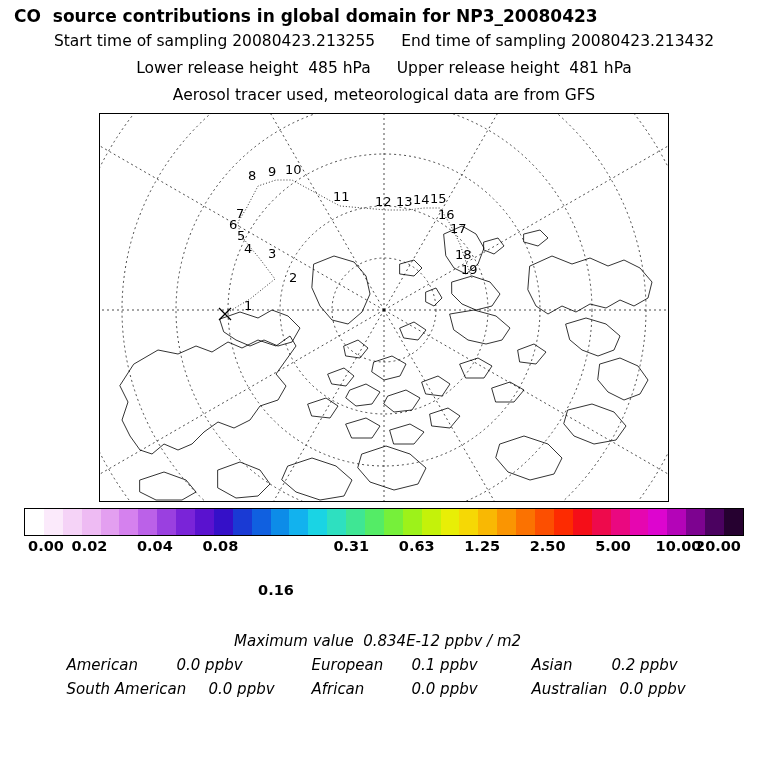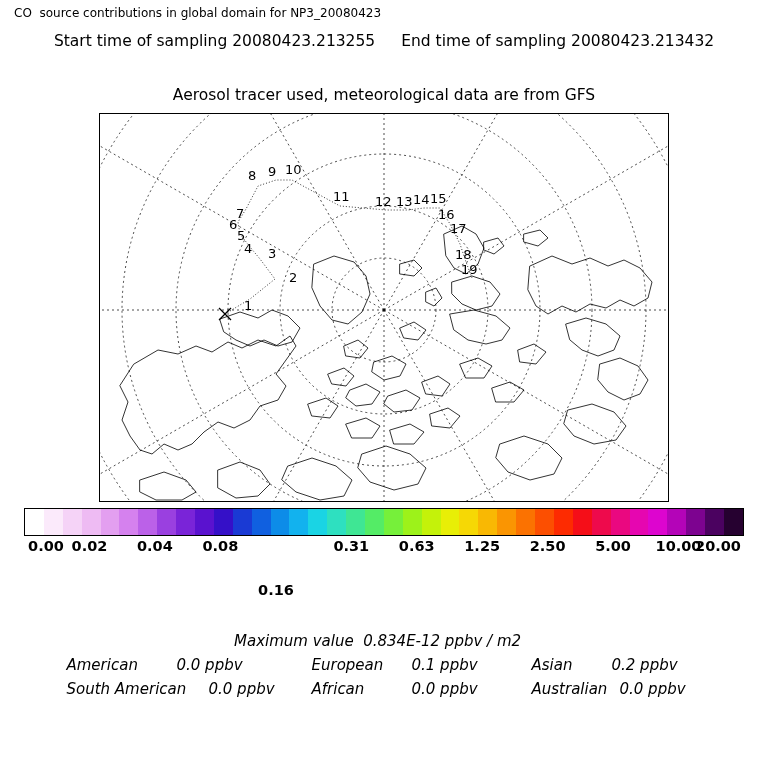--- a/index.html
+++ b/index.html
@@ -17,22 +17,22 @@
   .page {
     position: relative;
     width: 768px;
     height: 768px;
   }
   
   .title {
     position: absolute;
     top: 6px;
     left: 14px;
-    font-size: 12px;
-    font-weight: normal;
+    font-size: 17px;
+    font-weight: bold;
     letter-spacing: 0px;
     white-space: pre;
   }
   .hdr-line {
     position: absolute;
     width: 768px;
     text-align: center;
     font-size: 15.5px;
     white-space: pre;
   }
@@ -133,20 +133,21 @@
 </style>
 </head>
 <body>
 
 <div class="page">
 
   <div class="title">CO  source contributions in global domain for NP3_20080423</div>
 
   <div class="hdr-line hdr1"><span>Start time of sampling 20080423.213255</span><span class="hdr-gap"></span><span>End time of sampling 20080423.213432</span></div>
 
+  <div class="hdr-line hdr2"><span>Lower release height  485 hPa</span><span class="hdr-gap"></span><span>Upper release height  481 hPa</span></div>
 
   <div class="hdr-line hdr3">Aerosol tracer used, meteorological data are from GFS</div>
 
   <div class="map-frame">
     <svg width="568" height="387" viewBox="0 0 568 387">
       <defs>
         <clipPath id="frameclip">
             <rect x="0" y="0" width="568" height="387"></rect>
           </clipPath>
       </defs>

